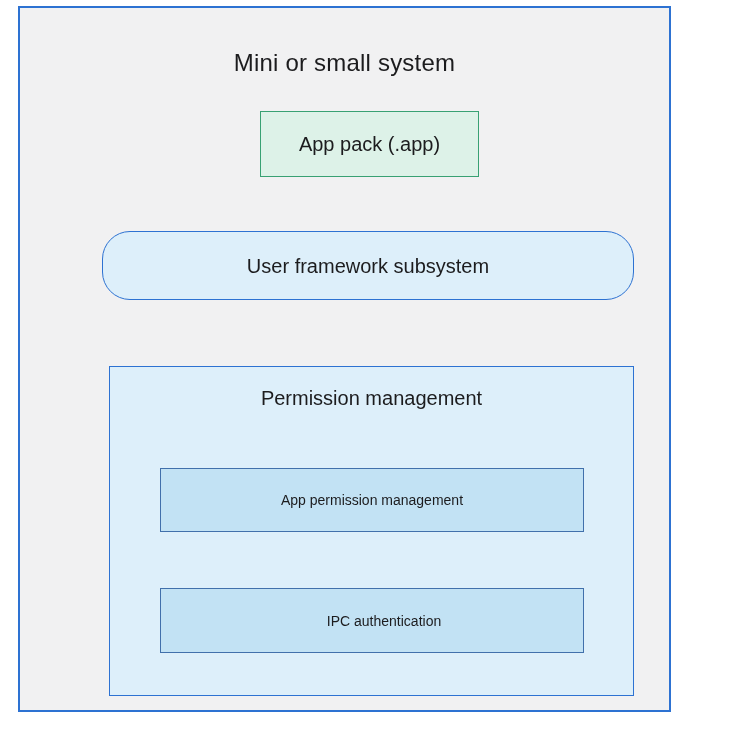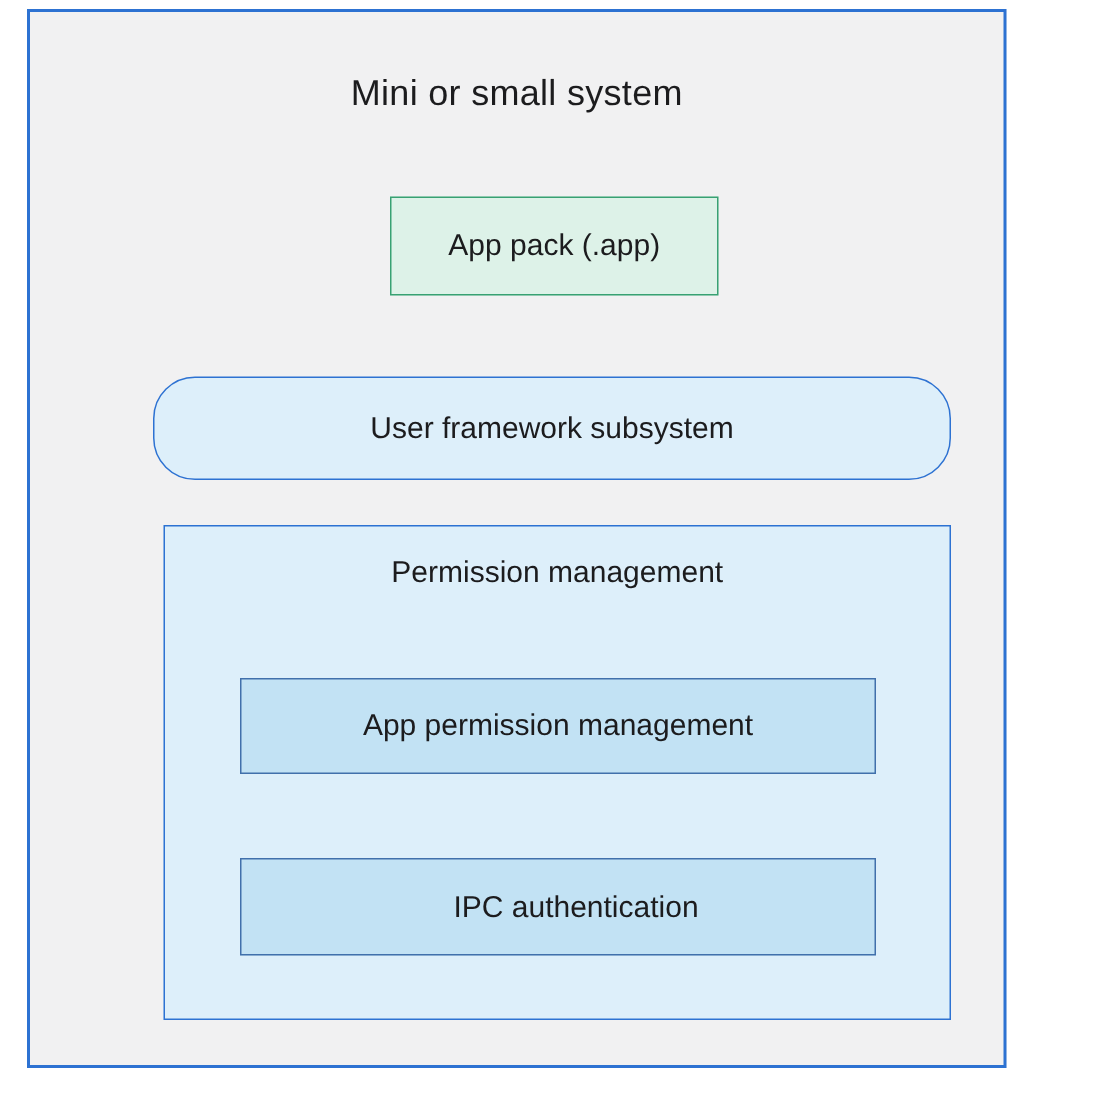--- a/index.html
+++ b/index.html
@@ -31,60 +31,59 @@
     line-height: 38px;
     letter-spacing: 0.2px;
   }
   .node {
     position: absolute;
     display: flex;
     align-items: center;
     justify-content: center;
     font-size: 20px;
     line-height: 26px;
-    margin-top: 20px;
   }
   .node-green {
     left: 240px; top: 103px;
     width: 219px; height: 66px;
     background: #ddf2e8;
     border: 1.5px solid #38a173;
   }
   .node-blue {
     background: #ddeffa;
     border: 1.5px solid #2d72d2;
   }
   .node-user-framework {
     left: 82px; top: 223px;
     width: 532px; height: 69px; border-radius: 28px;
   }
   .container-permission {
     position: absolute;
-    left: 89px; top: 342px;
+    left: 89px; top: 358px;
     width: 525px; height: 330px;
     background: #ddeffa;
     border: 1.5px solid #2d72d2;
   }
   .container-label {
     width: 100%;
     padding-top: 18px;
     text-align: center;
     font-size: 20px;
     line-height: 26px;
   }
   .node-inner {
     position: absolute;
     left: 50px;
     width: 424px;
     background: #c2e2f4;
     border: 1.5px solid #4170ab;
     display: flex;
     align-items: center;
     justify-content: center;
-    font-size: 20px;
+    font-size: 14px;
     line-height: 26px;
   }
   .node-app-perm { top: 101px; height: 64px; }
   .node-ipc      { top: 221px; height: 65px; }
 </style>
 </head>
 <body>
 
 <div class="canvas">
   <div class="outer-box" style="background-color: rgb(241, 241, 242); border-color: rgb(45, 114, 210);">

